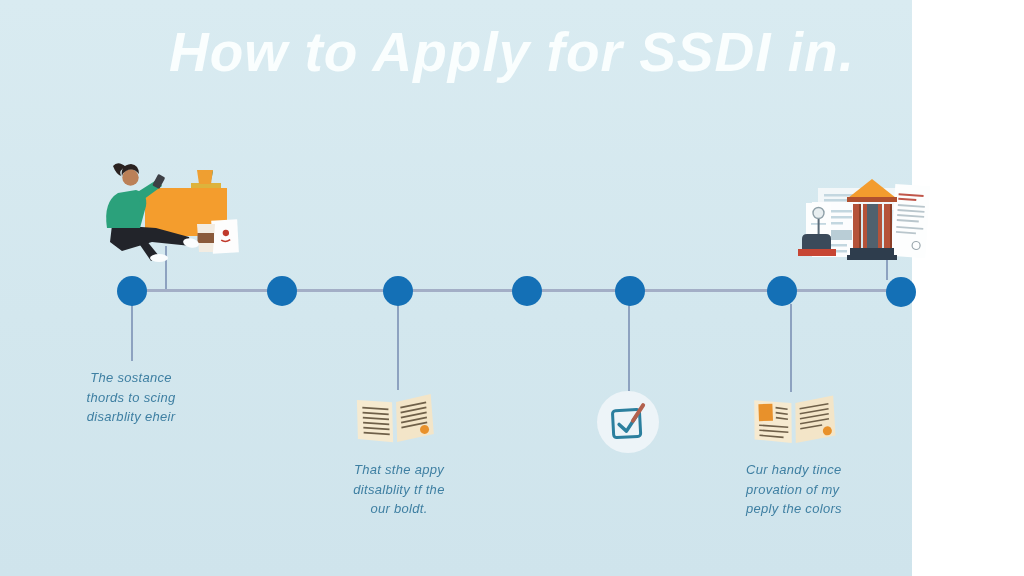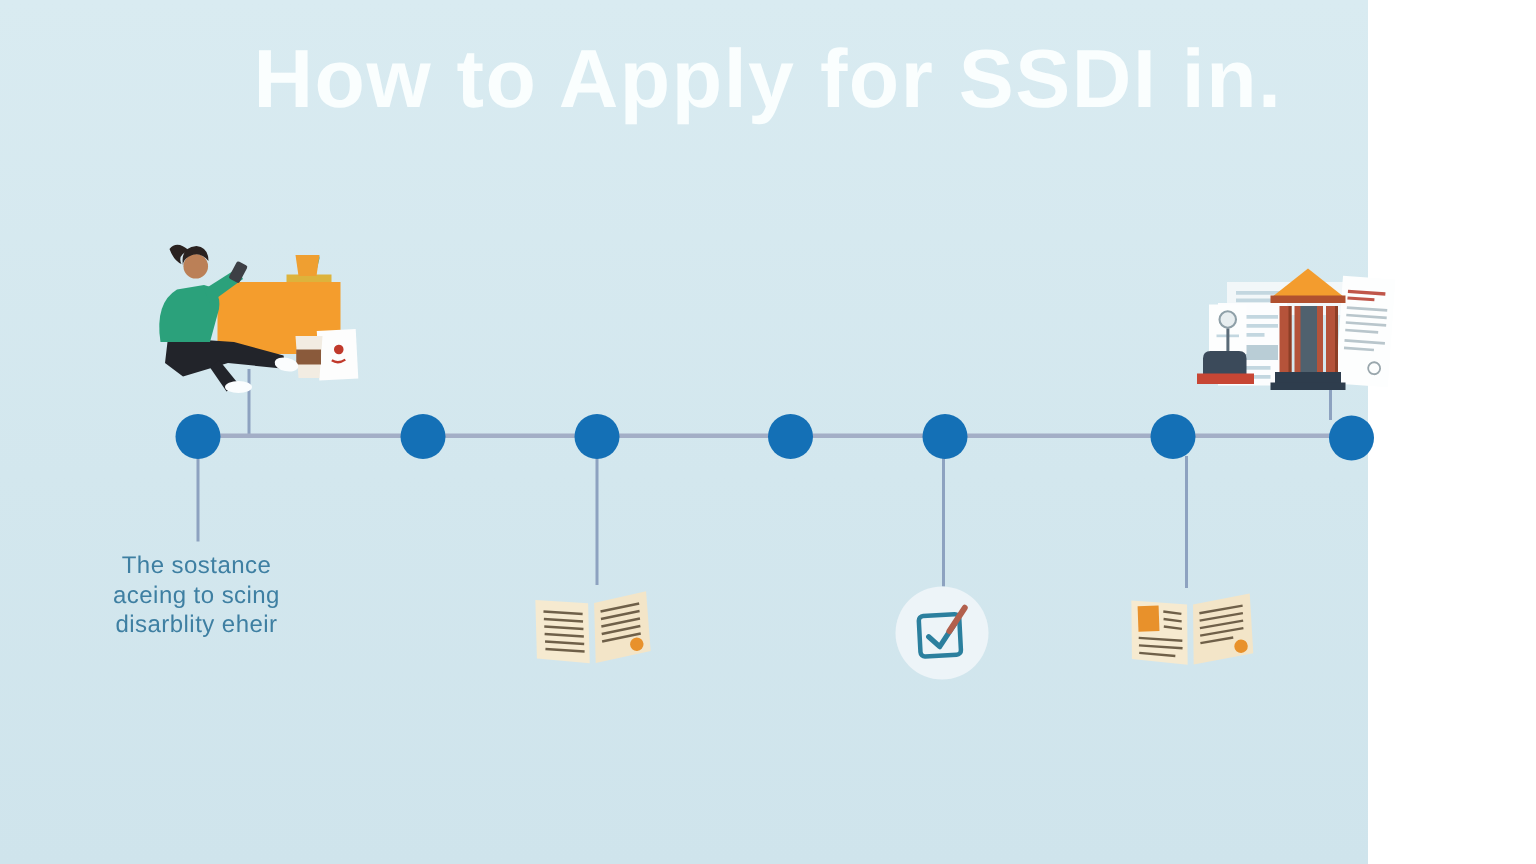--- a/index.html
+++ b/index.html
@@ -1,24 +1,24 @@
 <!DOCTYPE html>
 <html><head>
 <meta charset="utf-8">
 <style>
   html,body{margin:0;padding:0;}
   body{width:1024px;height:576px;overflow:hidden;font-family:"Liberation Sans",sans-serif;}
   .canvas{position:relative;width:912px;height:576px;
-          background:linear-gradient(180deg,#d9ebf1 0%,#d3e7ee 55%,#cfe4ec 100%);}
+          background:linear-gradient(180deg,#d9ebf1 0%,#d3e7ee 55%,#cfe4ec 100%);font-style:italic;}
   .title{position:absolute;top:20px;left:0;width:1024px;margin:0;text-align:center;
          font-size:55px;font-weight:bold;letter-spacing:1px;color:rgba(252,255,255,0.93);}
   .tl-line{position:absolute;background:#a3aec6;}
   .tl-dot{position:absolute;width:30px;height:30px;border-radius:50%;background:#1470b6;}
   .conn{position:absolute;width:2px;background:#8da2c0;}
-  .caption{position:absolute;color:#3e7fa2;font-size:16px;line-height:19.5px;letter-spacing:0.3px;}
+  .caption{position:absolute;color:#3e7fa2;font-size:13px;line-height:19.5px;letter-spacing:0.3px;}
   .caption span{display:block;}
   .cap-center{text-align:center;}
   .icon-abs{position:absolute;}
 </style>
 </head>
 <body>
 
 <div class="canvas">
 
   <h1 class="title">How to Apply for SSDI in.</h1>
@@ -122,21 +122,21 @@
       <rect x="88" y="31" width="4" height="45" fill="#b5533a"></rect>
       <rect x="94" y="31" width="8" height="45" fill="#b5533a"></rect>
       <rect x="100" y="31" width="2" height="45" fill="#8c3e26"></rect>
       <rect x="60" y="75" width="44" height="8" fill="#2e3d4d"></rect>
       <rect x="57" y="82" width="50" height="5" fill="#2e3d4d"></rect>
     </g>
   </svg>
 
   <div class="caption cap-center" style="left:45px;top:368px;width:172px;">
     <span>The sostance</span>
-    <span>aceing to scing</span>
+    <span>thords to scing</span>
     <span>disarblity eheir</span>
   </div>
 
   <svg class="icon-abs" style="left:352px;top:389px;" width="86" height="62" viewBox="0 0 86 62">
     <g transform="rotate(-3 43 31)">
       <polygon points="6,9 41,13 40,53 5,48" fill="#f6ead0"></polygon>
       <polygon points="45,13 80,7 81,47 44,53" fill="#f3e5c8"></polygon>
       <g stroke="#6f6049" stroke-width="1.7">
         <line x1="11" y1="17" x2="37" y2="20"></line>
           <line x1="11" y1="22" x2="37" y2="25"></line>
@@ -146,20 +146,25 @@
           <line x1="11" y1="42" x2="37" y2="45"></line>
         <line x1="49" y1="19" x2="75" y2="15"></line>
           <line x1="49" y1="24" x2="75" y2="20"></line>
         <line x1="49" y1="29" x2="75" y2="25"></line>
           <line x1="49" y1="34" x2="75" y2="30"></line>
         <line x1="49" y1="39" x2="75" y2="35"></line>
       </g>
       <circle cx="72" cy="42" r="4.5" fill="#e8912b"></circle>
     </g>
   </svg>
+  <div class="caption cap-center" style="left:317px;top:460px;width:164px;">
+    <span>That sthe appy</span>
+    <span>ditsalblity tf the</span>
+    <span>our boldt.</span>
+  </div>
 
   <svg class="icon-abs" style="left:596px;top:390px;" width="64" height="64" viewBox="0 0 64 64">
     <circle cx="32" cy="32" r="31" fill="#edf4f8"></circle>
     <g transform="rotate(-3 32 32)">
       <rect x="17" y="20" width="27" height="27" rx="3" fill="none" stroke="#2b7f9e" stroke-width="3"></rect>
       <path d="M23,34 L30,41 L41,26" fill="none" stroke="#2b7f9e" stroke-width="3.5" stroke-linecap="round" stroke-linejoin="round"></path>
       <line x1="37" y1="31" x2="48" y2="16" stroke="#b2604d" stroke-width="4" stroke-linecap="round"></line>
     </g>
   </svg>
 
@@ -177,14 +182,19 @@
         <line x1="11" y1="43" x2="35" y2="46"></line>
         <line x1="52" y1="18" x2="81" y2="14"></line>
           <line x1="52" y1="23" x2="81" y2="19"></line>
         <line x1="52" y1="28" x2="81" y2="24"></line>
           <line x1="52" y1="33" x2="81" y2="29"></line>
         <line x1="52" y1="38" x2="74" y2="35"></line>
       </g>
       <circle cx="79" cy="41" r="4.5" fill="#e8912b"></circle>
     </g>
   </svg>
+  <div class="caption" style="left:746px;top:460px;width:140px;">
+    <span>Cur handy tince</span>
+    <span>provation of my</span>
+    <span>peply the colors</span>
+  </div>
 
 </div>
 
 </body></html>

